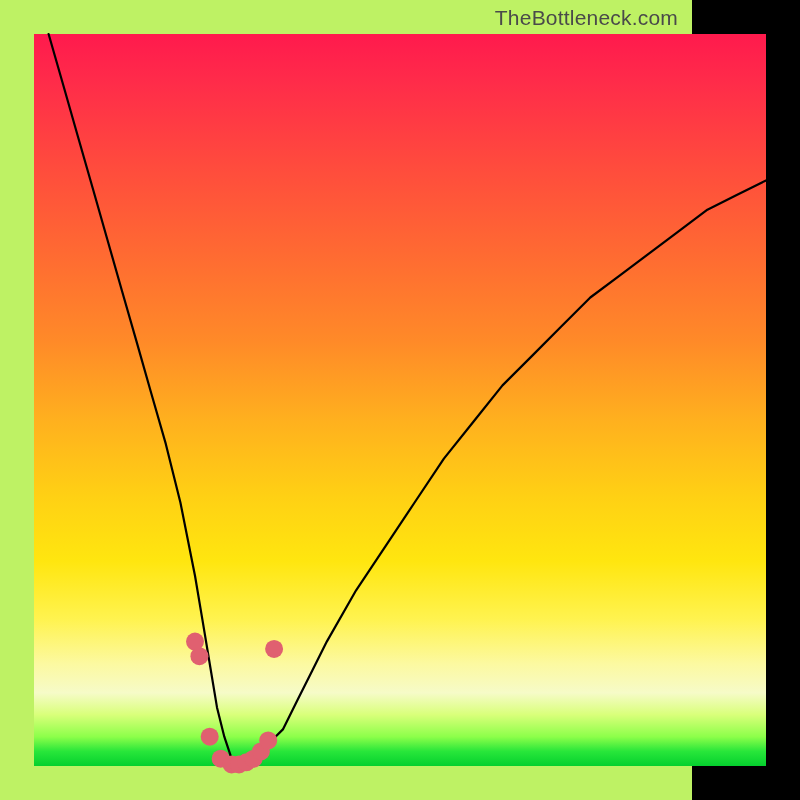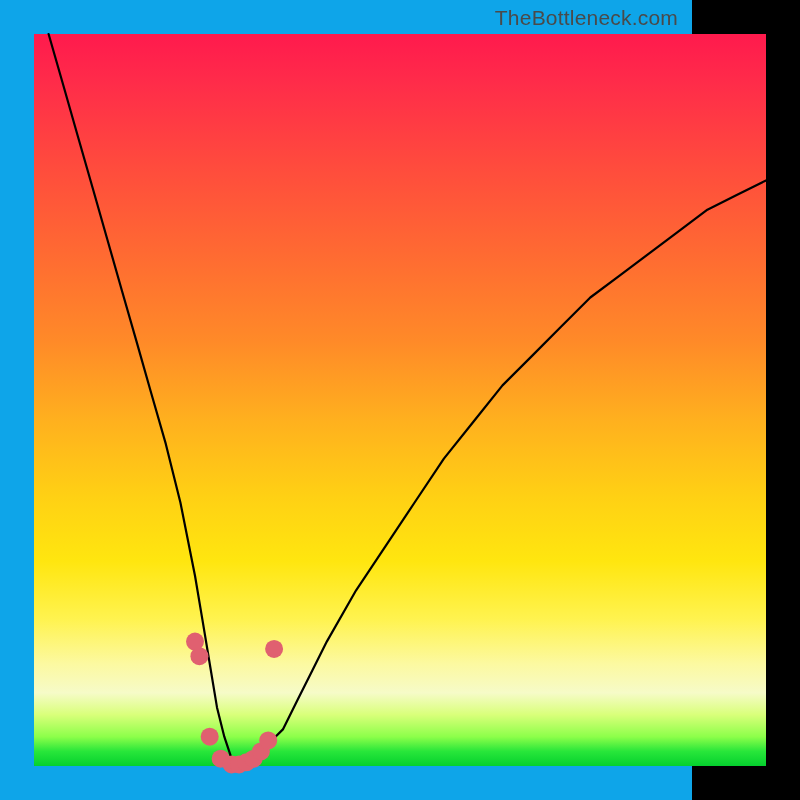--- a/index.html
+++ b/index.html
@@ -8,21 +8,21 @@
     width: 800px;
     height: 800px;
     background: #000;
     overflow: hidden;
     font-family: Arial, Helvetica, sans-serif;
   }
   .outer {
     position: relative;
     width: 692px;
     height: 800px;
-    background: #0ea5e9;
+    background: #bef264;
   }
   .plot-area {
     position: absolute;
     left: 34px;
     top: 34px;
     width: 732px;
     height: 732px;
     
     background: linear-gradient(
       to bottom,

